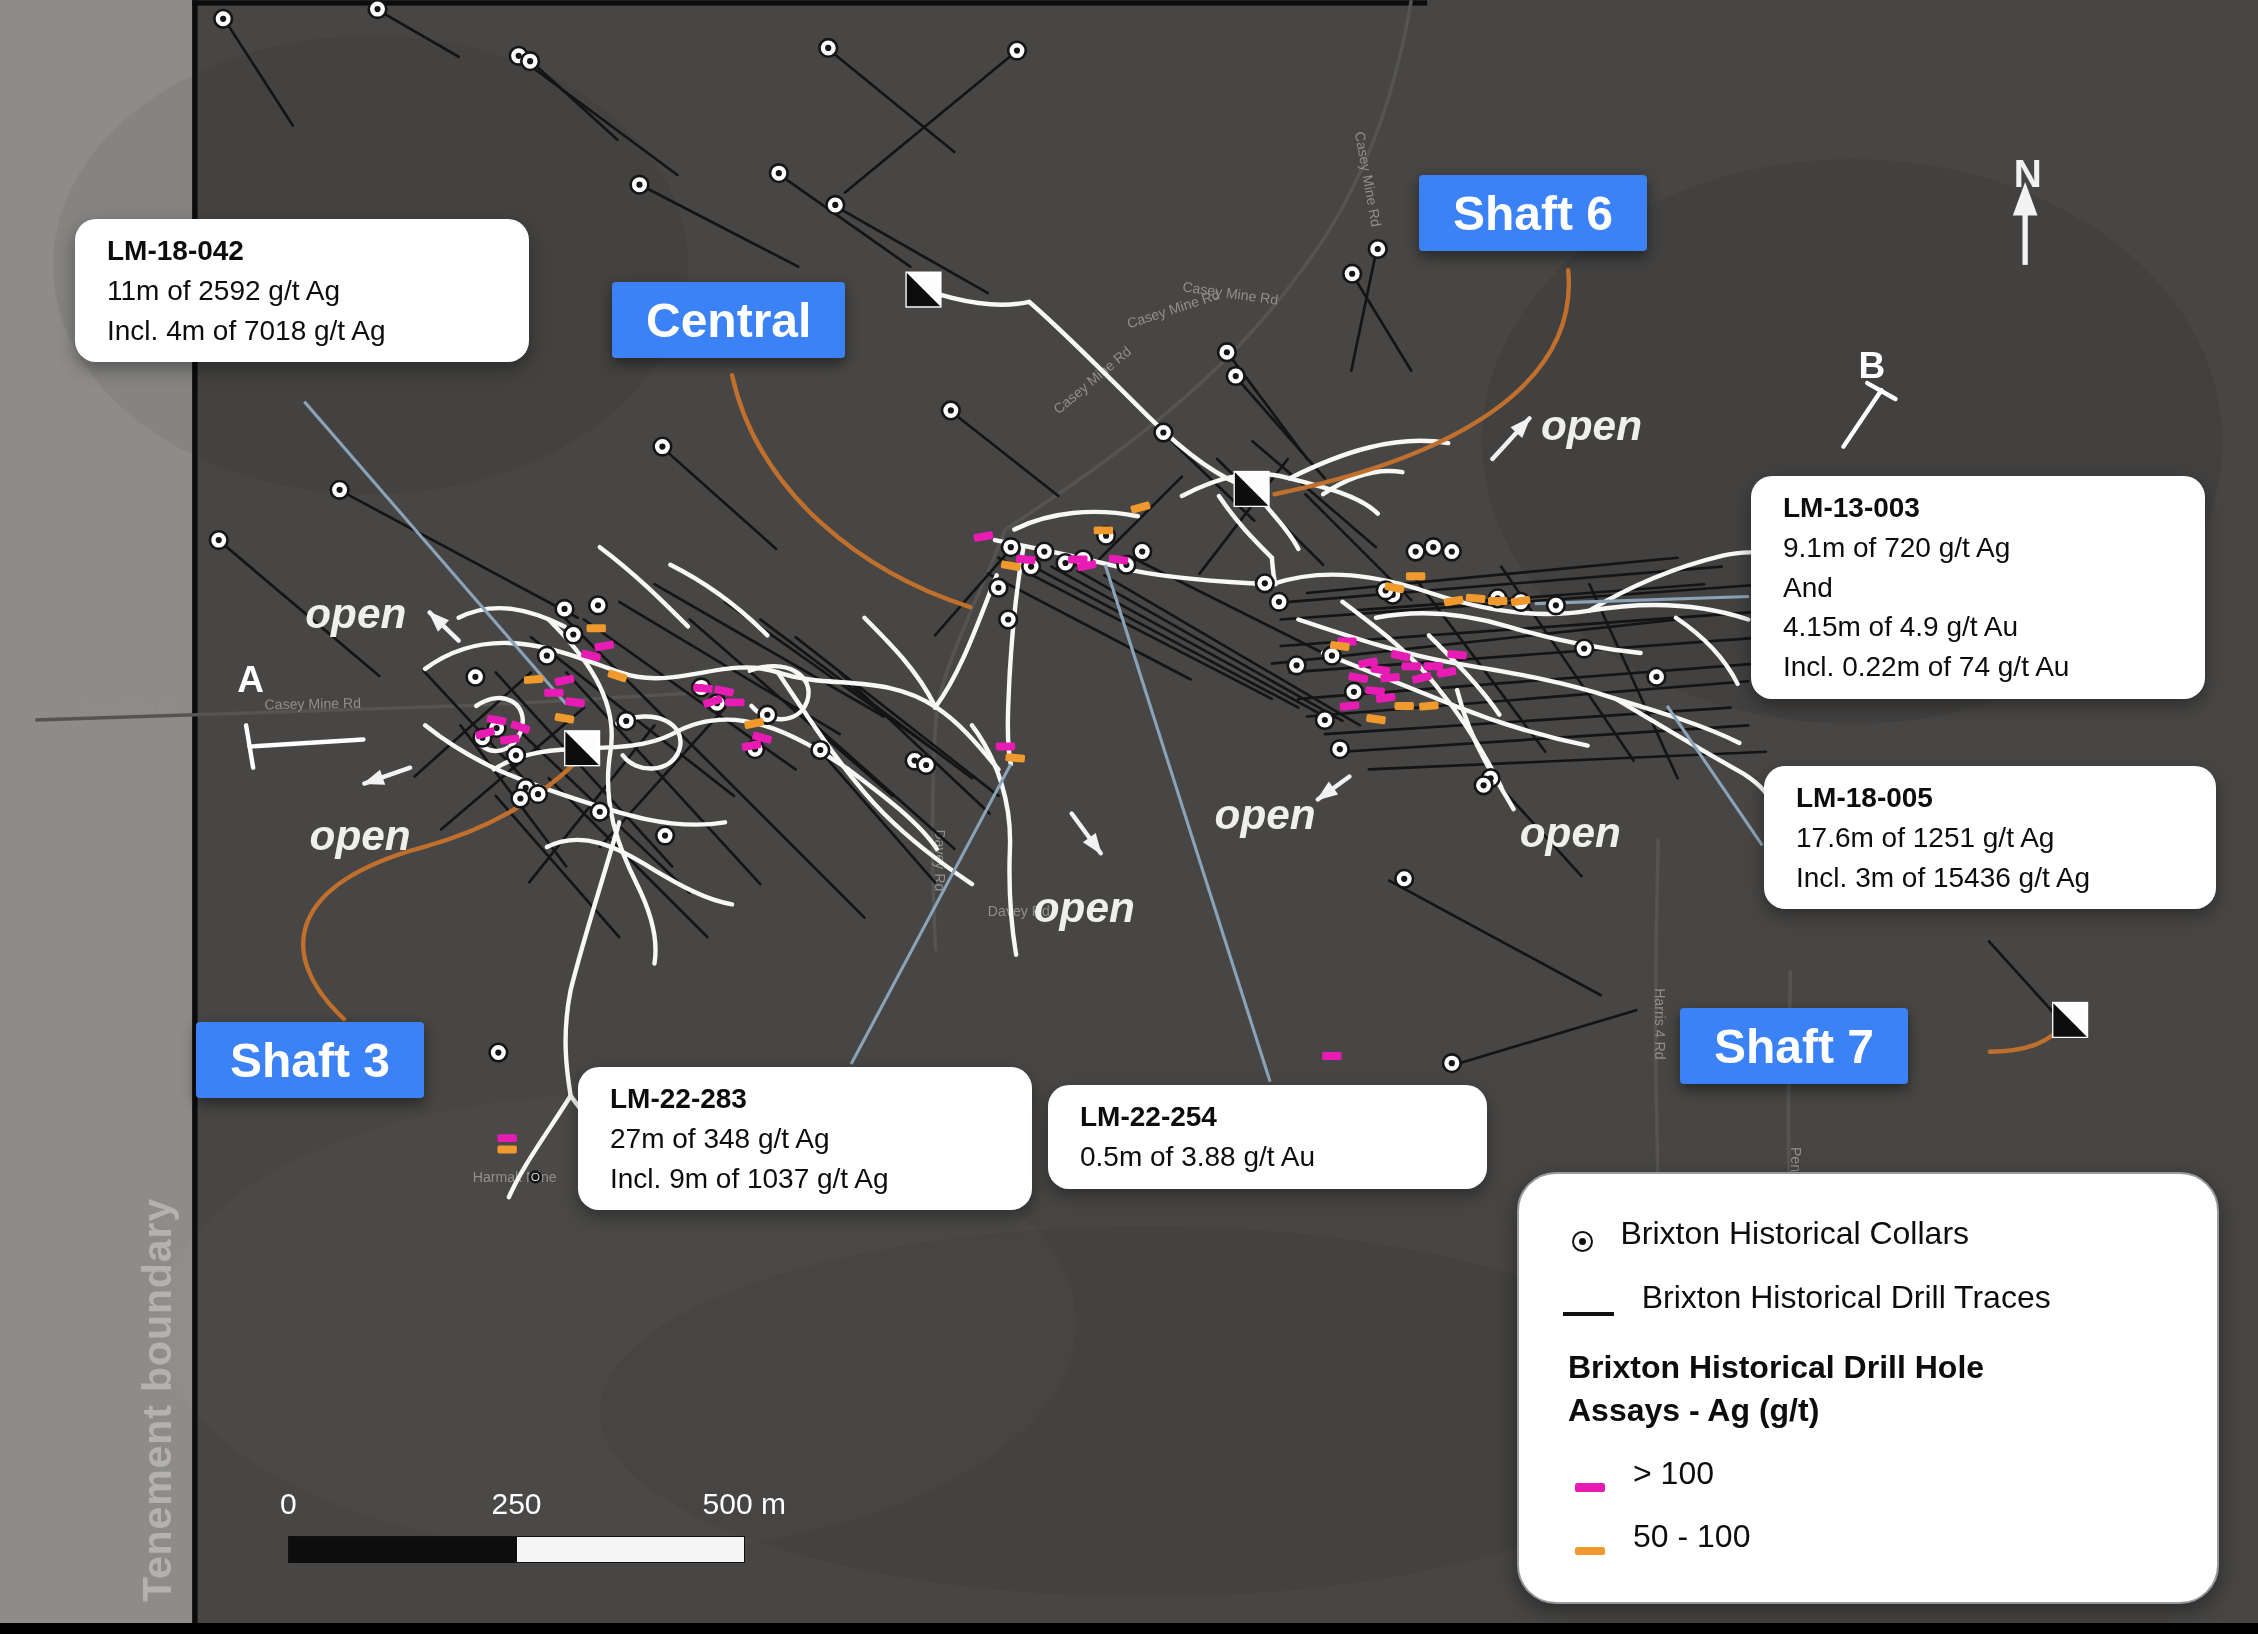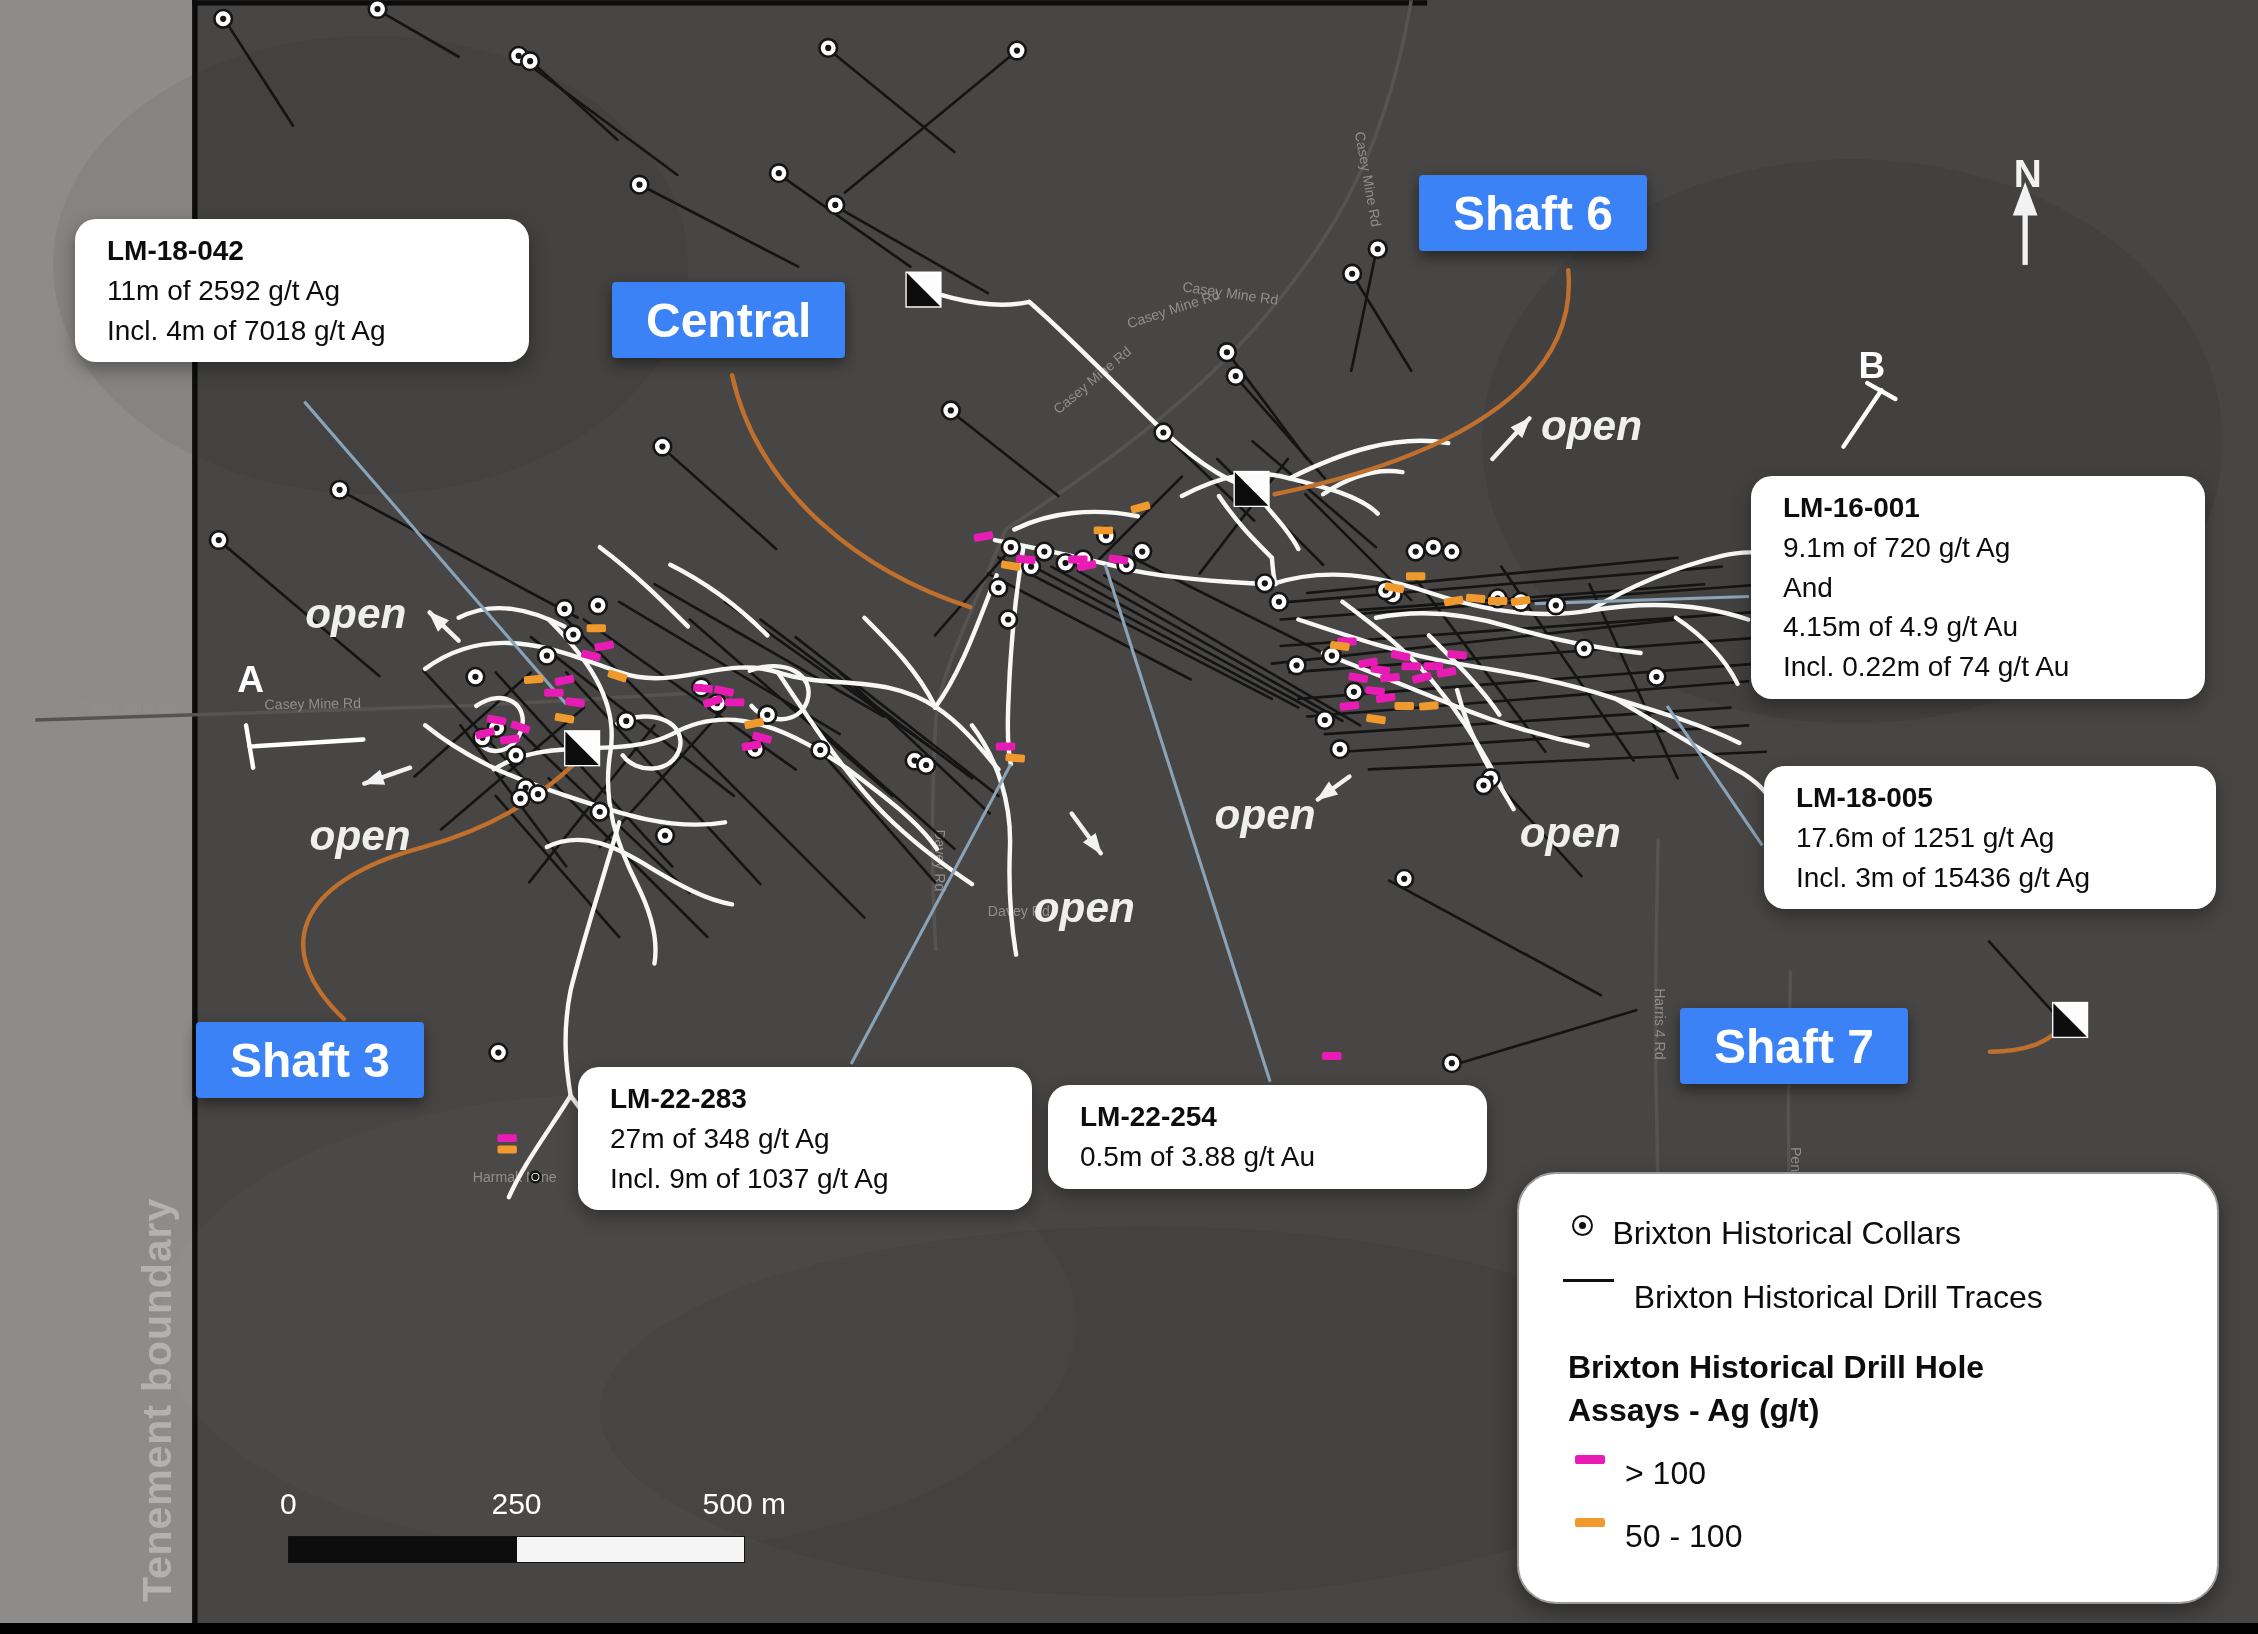--- a/index.html
+++ b/index.html
@@ -47,21 +47,21 @@
   .callout-title{font-weight:bold}
   #c042{left:75px;top:219px;width:454px}
   #c16003{left:1751px;top:476px;width:454px}
   #c18016{left:1764px;top:766px;width:452px}
   #c22283{left:578px;top:1067px;width:454px}
   #c22254{left:1048px;top:1085px;width:439px}
 
   
   .legend{position:absolute;z-index:6;left:1517px;top:1172px;width:702px;background:#fff;border:2.6px solid #9a9a9a;
     border-radius:39px;padding:41px 49px;box-shadow:0 7px 21px rgba(0,0,0,.4);color:#0d0d0d}
-  .legend-row{display:flex;align-items:flex-start;gap:20px;margin-bottom:26.5px;font-size:32px}
+  .legend-row{display:flex;align-items:flex-end;gap:28px;margin-bottom:26.5px;font-size:32px}
   .legend-row:last-child{margin-bottom:5.3px}
   .legend-title{font-weight:bold;font-size:32px;line-height:1.35;margin:30px 0 23px}
   .icon-collar{width:21px;height:21px;border:2.6px solid #111;border-radius:50%;position:relative;flex:0 0 auto;margin-left:3.5px}
   .icon-collar::after{content:"";position:absolute;left:50%;top:50%;width:7px;height:7px;margin:-3.5px 0 0 -3.5px;background:#111;border-radius:50%}
   .icon-trace{width:51px;height:3.5px;background:#111;flex:0 0 auto;margin-left:-5.3px}
   .dash{width:30px;height:8.8px;border-radius:2.6px;flex:0 0 auto;margin-left:7px}
   .dash-m{background:#e81cb4}
   .dash-o{background:#f09a2e}
 
   
@@ -507,21 +507,21 @@
   <div class="pill" id="pill-shaft6">Shaft 6</div>
   <div class="pill" id="pill-shaft3">Shaft 3</div>
   <div class="pill" id="pill-shaft7">Shaft 7</div>
 
   <div class="callout" id="c042">
     <div class="callout-title">LM-18-042</div>
     <div class="callout-line">11m of 2592 g/t Ag</div>
     <div class="callout-line">Incl. 4m of 7018 g/t Ag</div>
   </div>
   <div class="callout" id="c16003">
-    <div class="callout-title">LM-16-001</div>
+    <div class="callout-title">LM-13-003</div>
     <div class="callout-line">9.1m of  720 g/t Ag</div>
     <div class="callout-line">And</div>
     <div class="callout-line">4.15m of 4.9 g/t Au</div>
     <div class="callout-line">Incl. 0.22m of 74 g/t Au</div>
   </div>
   <div class="callout" id="c18016">
     <div class="callout-title">LM-18-005</div>
     <div class="callout-line">17.6m of 1251 g/t Ag</div>
     <div class="callout-line">Incl. 3m of 15436 g/t Ag</div>
   </div>

